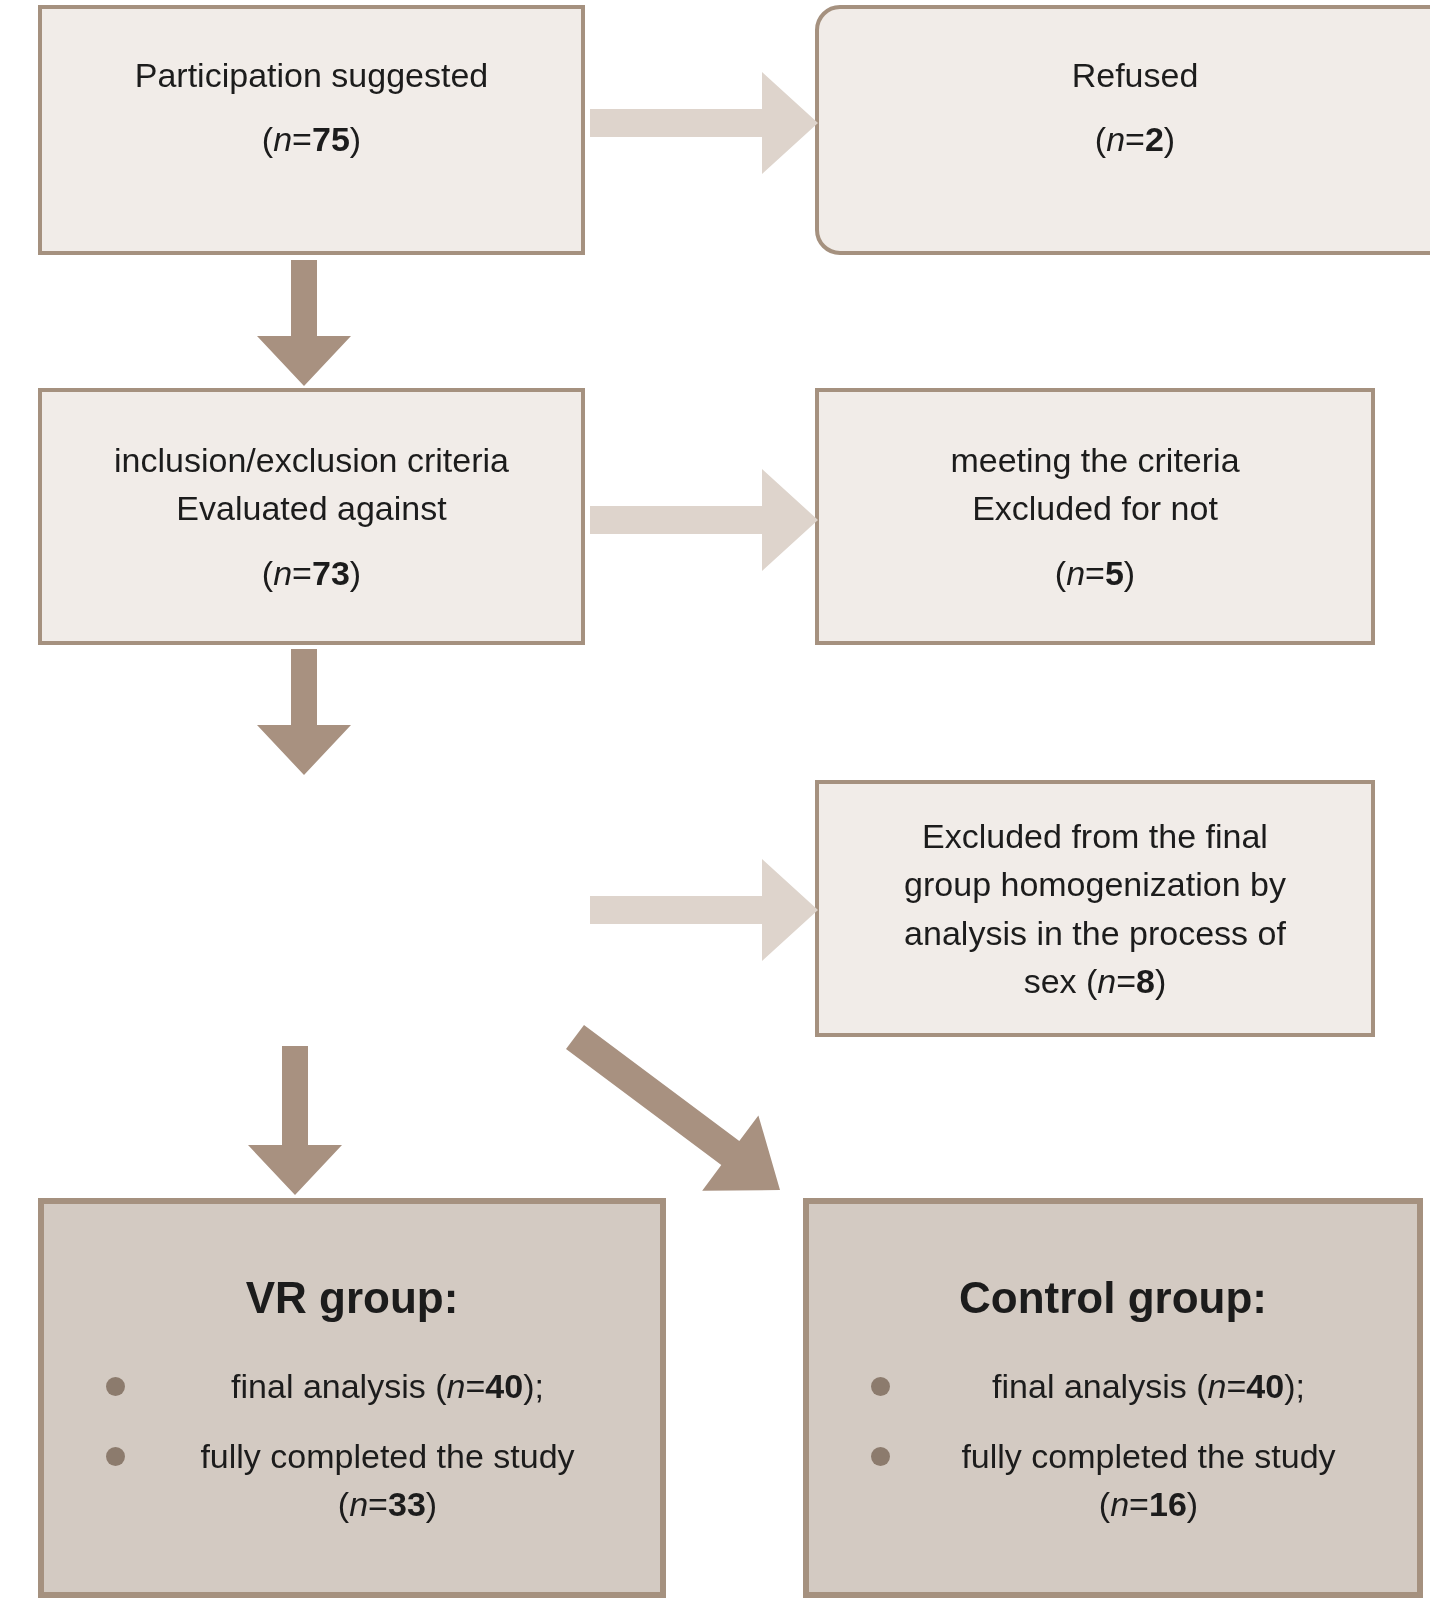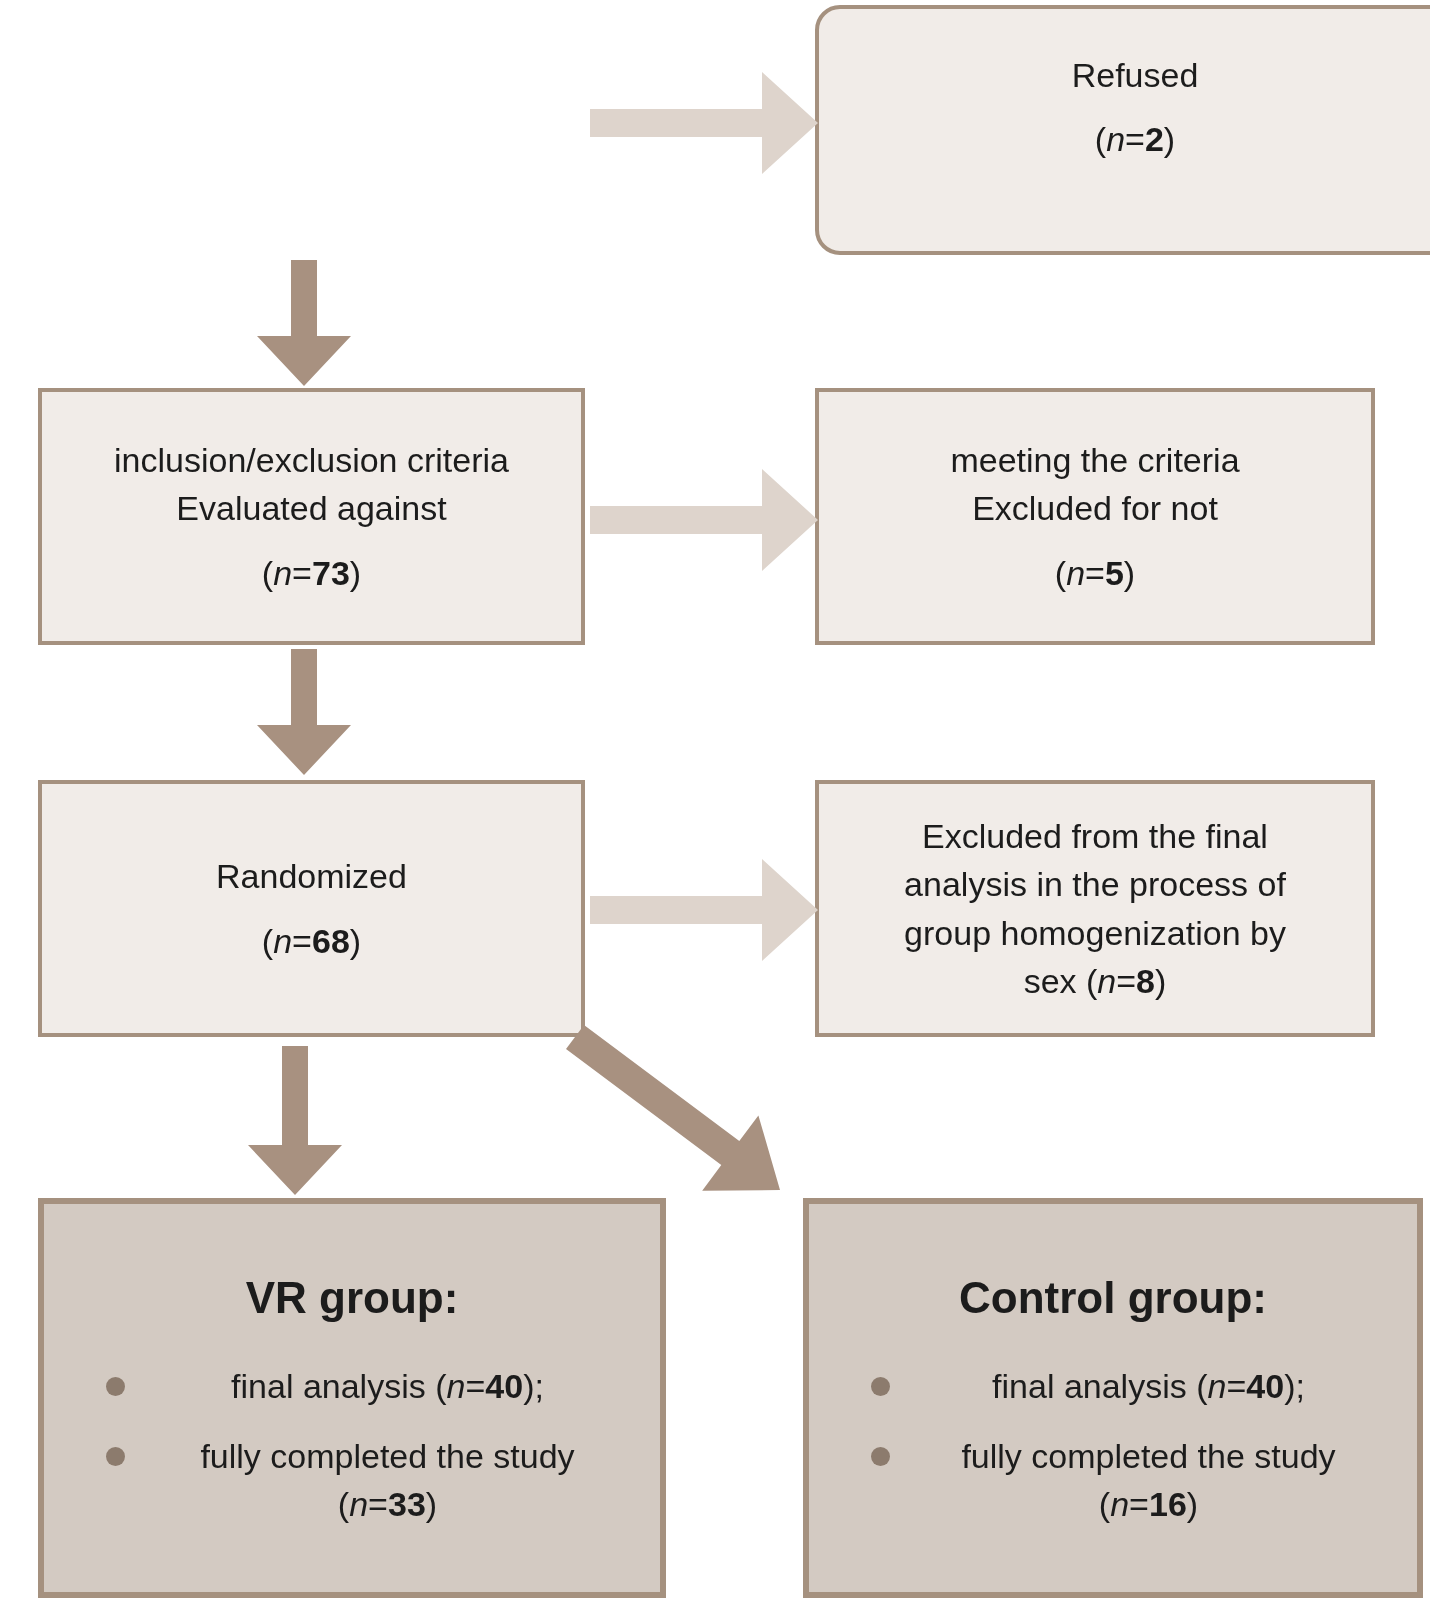--- a/index.html
+++ b/index.html
@@ -53,20 +53,24 @@
   }
   .bullet-text { flex:1; }
 
   .arrow { position:absolute; }
 </style>
 </head>
 <body>
 
 <div class="canvas">
 
+  <div class="box r1" id="box-participation">
+    <div>Participation suggested</div>
+    <div class="count"><span>(</span><i>n</i><span>=</span><b>75</b><span>)</span></div>
+  </div>
 
   <div class="box r1" id="box-refused">
     <div>Refused</div>
     <div class="count"><span>(</span><i>n</i><span>=</span><b>2</b><span>)</span></div>
   </div>
 
   <div class="box" id="box-evaluated">
     <div>
       <div>inclusion/exclusion criteria</div>
       <div>Evaluated against</div>
@@ -75,30 +79,26 @@
   </div>
 
   <div class="box" id="box-excluded-criteria">
     <div>
       <div>meeting the criteria</div>
       <div>Excluded for not</div>
     </div>
     <div class="count"><span>(</span><i>n</i><span>=</span><b>5</b><span>)</span></div>
   </div>
 
-  <div class="box" id="box-randomized">
-    <div>Randomized</div>
-    <div class="count"><span>(</span><i>n</i><span>=</span><b>68</b><span>)</span></div>
-  </div>
 
   <div class="box" id="box-excluded-final">
     <div>
       <div>Excluded from the final</div>
+      <div>group homogenization by</div>
       <div>analysis in the process of</div>
-      <div>group homogenization by</div>
       <div><span>sex</span> <span class="nowrap"><span>(</span><i>n</i><span>=</span><b>8</b><span>)</span></span></div>
     </div>
   </div>
 
   <div class="box dark" id="box-vr">
     <div class="group-heading">VR group:</div>
     <div class="bullets">
       <div class="bullet-row">
         <span class="dot"></span>
         <span class="bullet-text"><span>final analysis</span> <span class="nowrap"><span>(</span><i>n</i><span>=</span><b>40</b><span>);</span></span></span>

